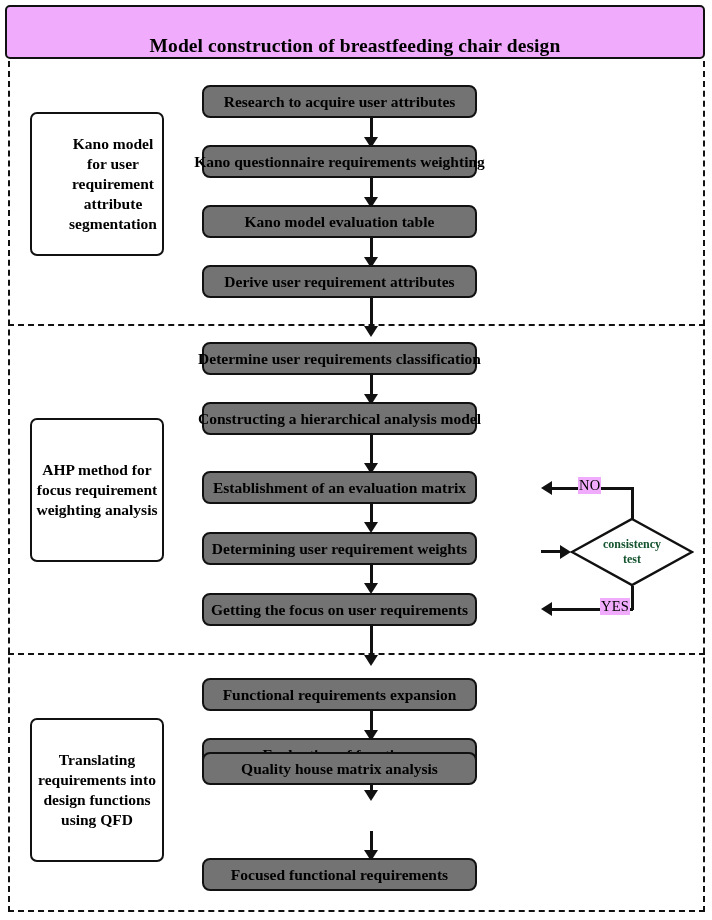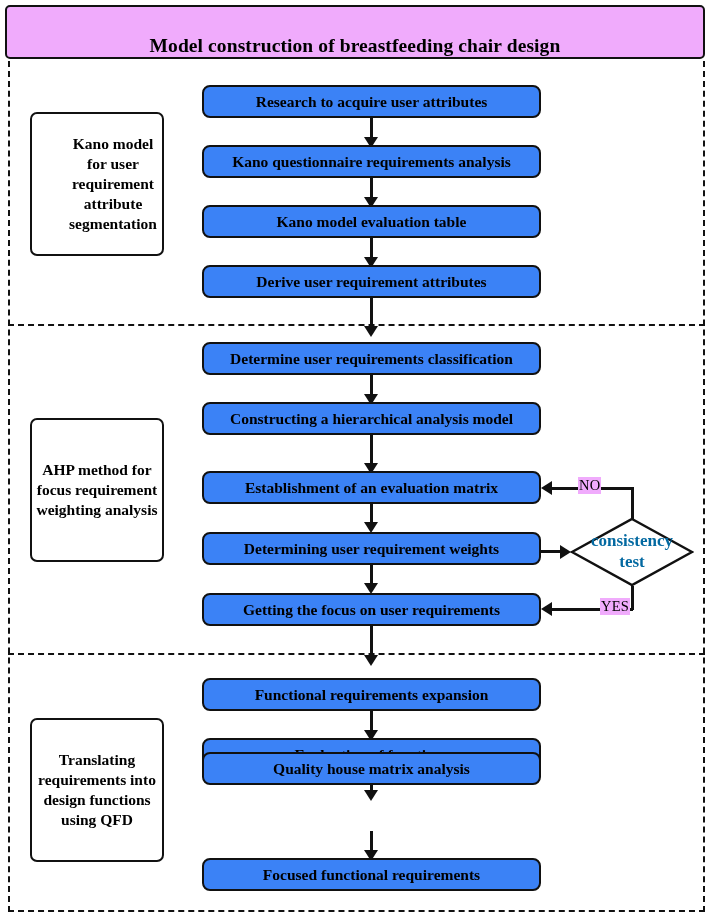--- a/index.html
+++ b/index.html
@@ -85,26 +85,26 @@
     font-weight: bold;
     line-height: 1.30;
     color: #000000;
     padding: 0 3px;
   }
 
   
   .step {
     position: absolute;
     left: 202px;
-    width: 339px;
+    width: 275px;
     height: 33px;
     border: 2.5px solid #111111;
     border-radius: 8px;
     box-sizing: border-box;
-    background: #3b82f6;
+    background: #737373;
     display: flex;
     align-items: center;
     justify-content: center;
     z-index: 4;
   }
   .step span {
     font-size: 15.5px;
     font-weight: bold;
     color: #000000;
     white-space: nowrap;
@@ -146,24 +146,24 @@
     width: 124px;
     height: 70px;
     display: flex;
     flex-direction: column;
     align-items: center;
     justify-content: center;
     text-align: center;
     pointer-events: none;
   }
   .diamond-label span {
-    font-size: 17px;
+    font-size: 12px;
     font-weight: bold;
     line-height: 1.22;
-    color: #0369a1;
+    color: #14532d;
   }
 
   
   .hline {
     position: absolute;
     height: 2.5px;
     background: #111111;
     z-index: 3;
   }
   .vline {
@@ -227,21 +227,21 @@
     <span>Translating requirements into design functions using QFD</span>
   </div>
 
   <div class="step" style="top:85px;">
     <span>Research to acquire user attributes</span>
   </div>
   <div class="vconn" style="top:118px; height:27px;"></div>
   <div class="vhead" style="top:137px;"></div>
 
   <div class="step" style="top:145px;">
-    <span>Kano questionnaire requirements analysis</span>
+    <span>Kano questionnaire requirements weighting</span>
   </div>
   <div class="vconn" style="top:178px; height:27px;"></div>
   <div class="vhead" style="top:197px;"></div>
 
   <div class="step" style="top:205px;">
     <span>Kano model evaluation table</span>
   </div>
   <div class="vconn" style="top:238px; height:27px;"></div>
   <div class="vhead" style="top:257px;"></div>
 

